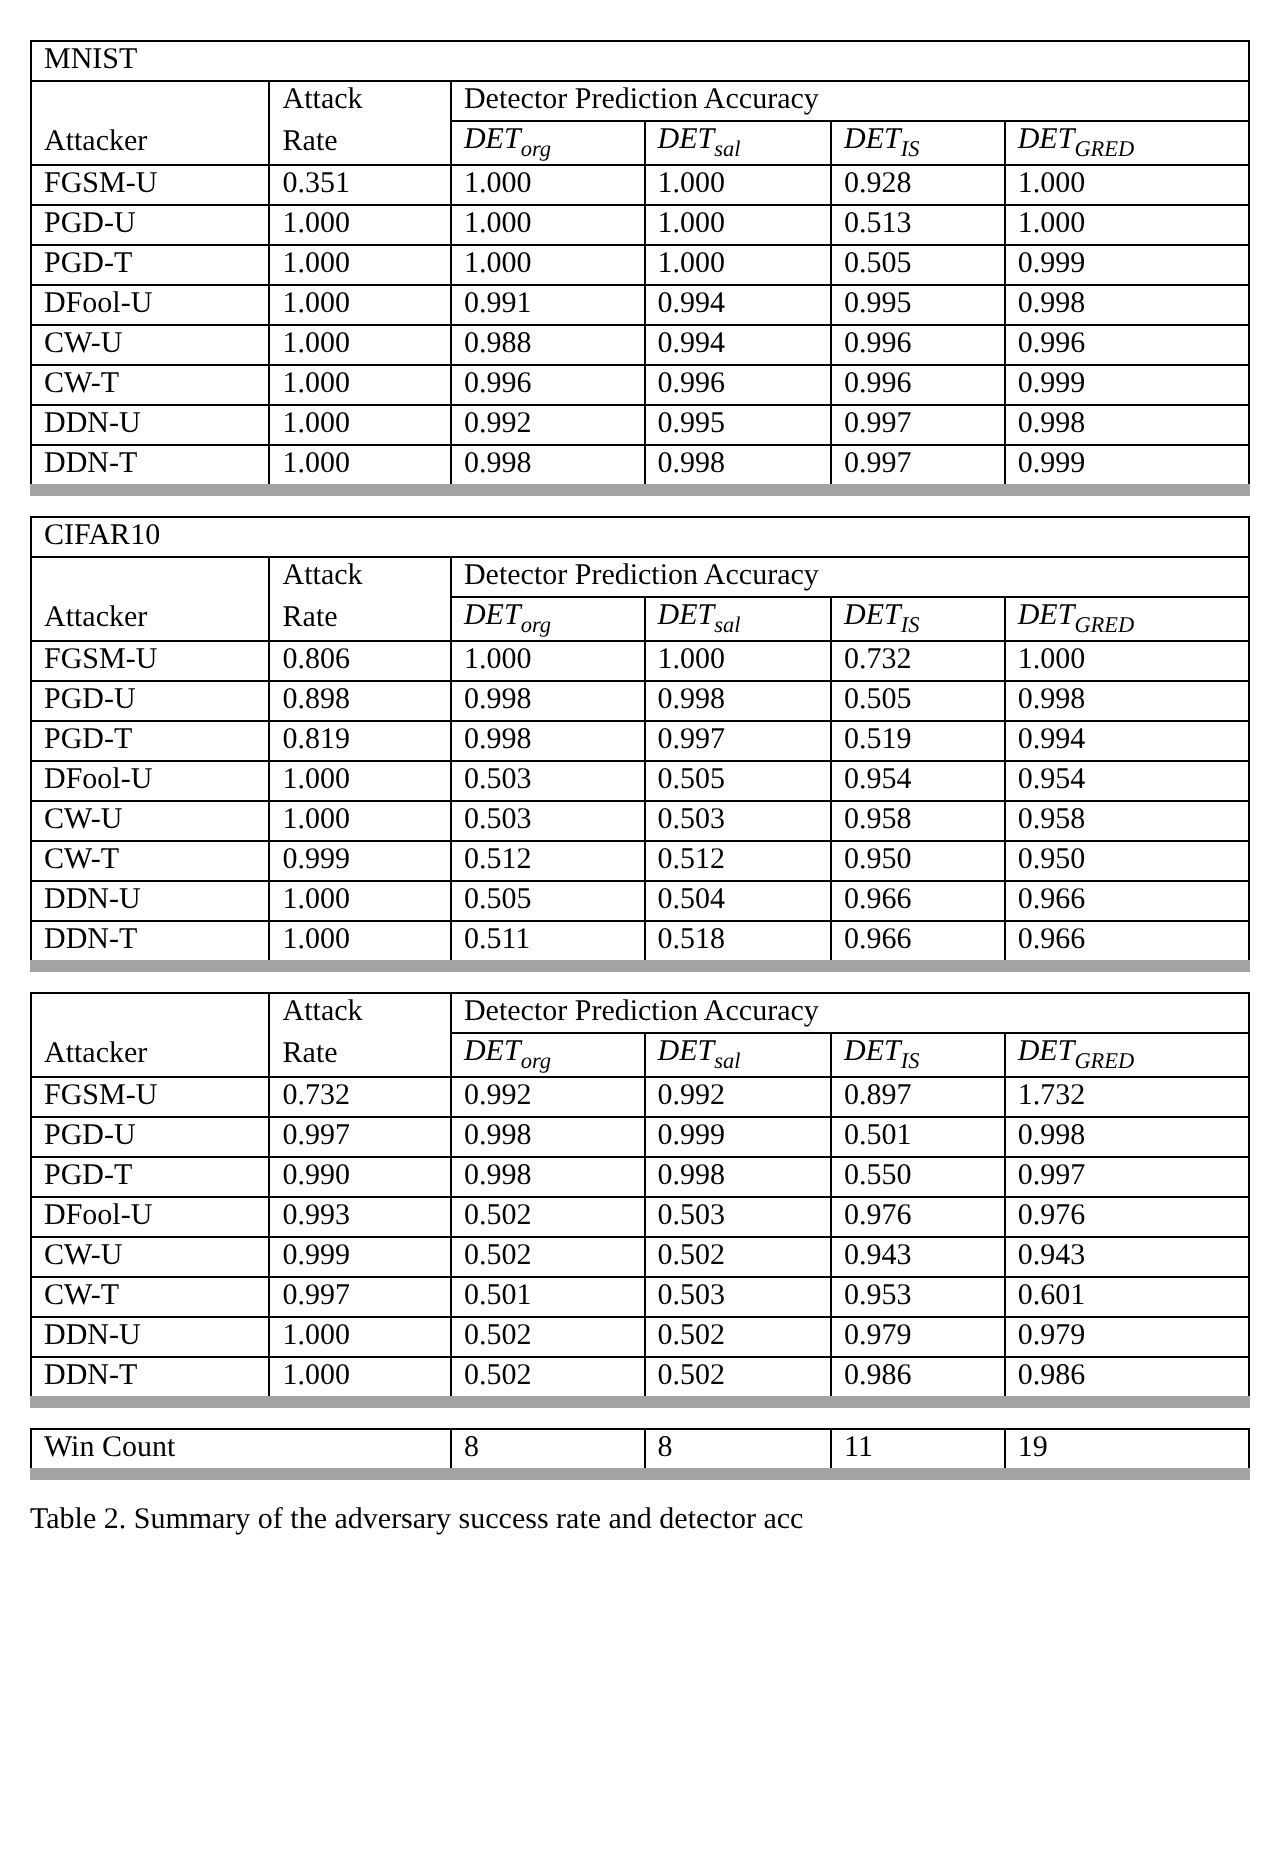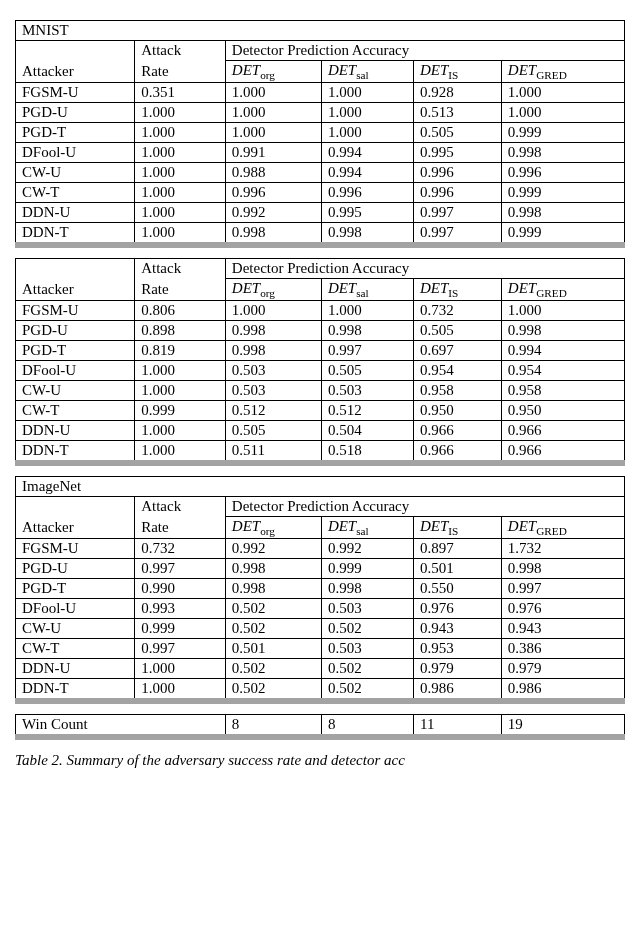--- a/index.html
+++ b/index.html
@@ -19,23 +19,23 @@
     text-align: left;
     font-weight: normal;
   }
   .bt { border-top: 1px solid #000; }
   .bb { border-bottom: 6px solid #a3a3a3; }
   .bl { border-left: 1px solid #000; }
   .br { border-right: 1px solid #000; }
   .c { text-align: center; }
   .bold { font-weight: bold; }
   .det i { }
-  .det sub { font-size: 0.75em; }
+  .det sub { font-size: 0.75em; font-style: italic; }
   .spacer td { height: 8px; border: none !important; padding:0; }
-  .caption { width:610px; margin: 12px auto 0 auto; font-size:15px;font-style:italic; }
+  .caption { width:610px; margin: 12px auto 0 auto; font-size:15px; }
 </style>
 </head>
 <body>
 
 <table class="main" id="tbl">
     <tbody>
       <tr>
         <td colspan="6" class="c bt bl br">MNIST</td>
       </tr>
       <tr>
@@ -112,20 +112,23 @@
         <td class="bl bt bb">1.000</td>
         <td class="bl bt bb">0.998</td>
         <td class="bl bt bb">0.998</td>
         <td class="bl bt bb">0.997</td>
         <td class="bl bt bb br bold">0.999</td>
       </tr>
       <tr class="spacer">
         <td colspan="6"></td>
       </tr>
       <tr>
+        <td colspan="6" class="c bt bl br">CIFAR10</td>
+      </tr>
+      <tr>
         <td class="bl bt"></td>
         <td class="c bl bt">Attack</td>
         <td colspan="4" class="c bl br bt">Detector Prediction Accuracy</td>
       </tr>
       <tr>
         <td class="bl">Attacker</td>
         <td class="c bl">Rate</td>
         <td class="c bl bt "><span class="det"><i>DET</i><sub>org</sub></span></td>
         <td class="c bl bt "><span class="det"><i>DET</i><sub>sal</sub></span></td>
         <td class="c bl bt "><span class="det"><i>DET</i><sub>IS</sub></span></td>
@@ -145,21 +148,21 @@
         <td class="bl bt bold">0.998</td>
         <td class="bl bt bold">0.998</td>
         <td class="bl bt">0.505</td>
         <td class="bl bt br bold">0.998</td>
       </tr>
       <tr>
         <td class="bl bt">PGD-T</td>
         <td class="bl bt">0.819</td>
         <td class="bl bt bold">0.998</td>
         <td class="bl bt">0.997</td>
-        <td class="bl bt">0.697</td>
+        <td class="bl bt">0.519</td>
         <td class="bl bt br">0.994</td>
       </tr>
       <tr>
         <td class="bl bt">DFool-U</td>
         <td class="bl bt">1.000</td>
         <td class="bl bt">0.503</td>
         <td class="bl bt">0.505</td>
         <td class="bl bt bold">0.954</td>
         <td class="bl bt br bold">0.954</td>
       </tr>
@@ -192,23 +195,20 @@
         <td class="bl bt bb">1.000</td>
         <td class="bl bt bb">0.511</td>
         <td class="bl bt bb">0.518</td>
         <td class="bl bt bb bold">0.966</td>
         <td class="bl bt bb br bold">0.966</td>
       </tr>
       <tr class="spacer">
         <td colspan="6"></td>
       </tr>
       <tr>
-        <td colspan="6" class="c bt bl br">ImageNet</td>
-      </tr>
-      <tr>
         <td class="bl bt"></td>
         <td class="c bl bt">Attack</td>
         <td colspan="4" class="c bl br bt">Detector Prediction Accuracy</td>
       </tr>
       <tr>
         <td class="bl">Attacker</td>
         <td class="c bl">Rate</td>
         <td class="c bl bt "><span class="det"><i>DET</i><sub>org</sub></span></td>
         <td class="c bl bt "><span class="det"><i>DET</i><sub>sal</sub></span></td>
         <td class="c bl bt "><span class="det"><i>DET</i><sub>IS</sub></span></td>
@@ -253,21 +253,21 @@
         <td class="bl bt">0.502</td>
         <td class="bl bt bold">0.943</td>
         <td class="bl bt br bold">0.943</td>
       </tr>
       <tr>
         <td class="bl bt">CW-T</td>
         <td class="bl bt">0.997</td>
         <td class="bl bt">0.501</td>
         <td class="bl bt">0.503</td>
         <td class="bl bt bold">0.953</td>
-        <td class="bl bt br">0.386</td>
+        <td class="bl bt br">0.601</td>
       </tr>
       <tr>
         <td class="bl bt">DDN-U</td>
         <td class="bl bt">1.000</td>
         <td class="bl bt">0.502</td>
         <td class="bl bt">0.502</td>
         <td class="bl bt bold">0.979</td>
         <td class="bl bt br bold">0.979</td>
       </tr>
       <tr>

